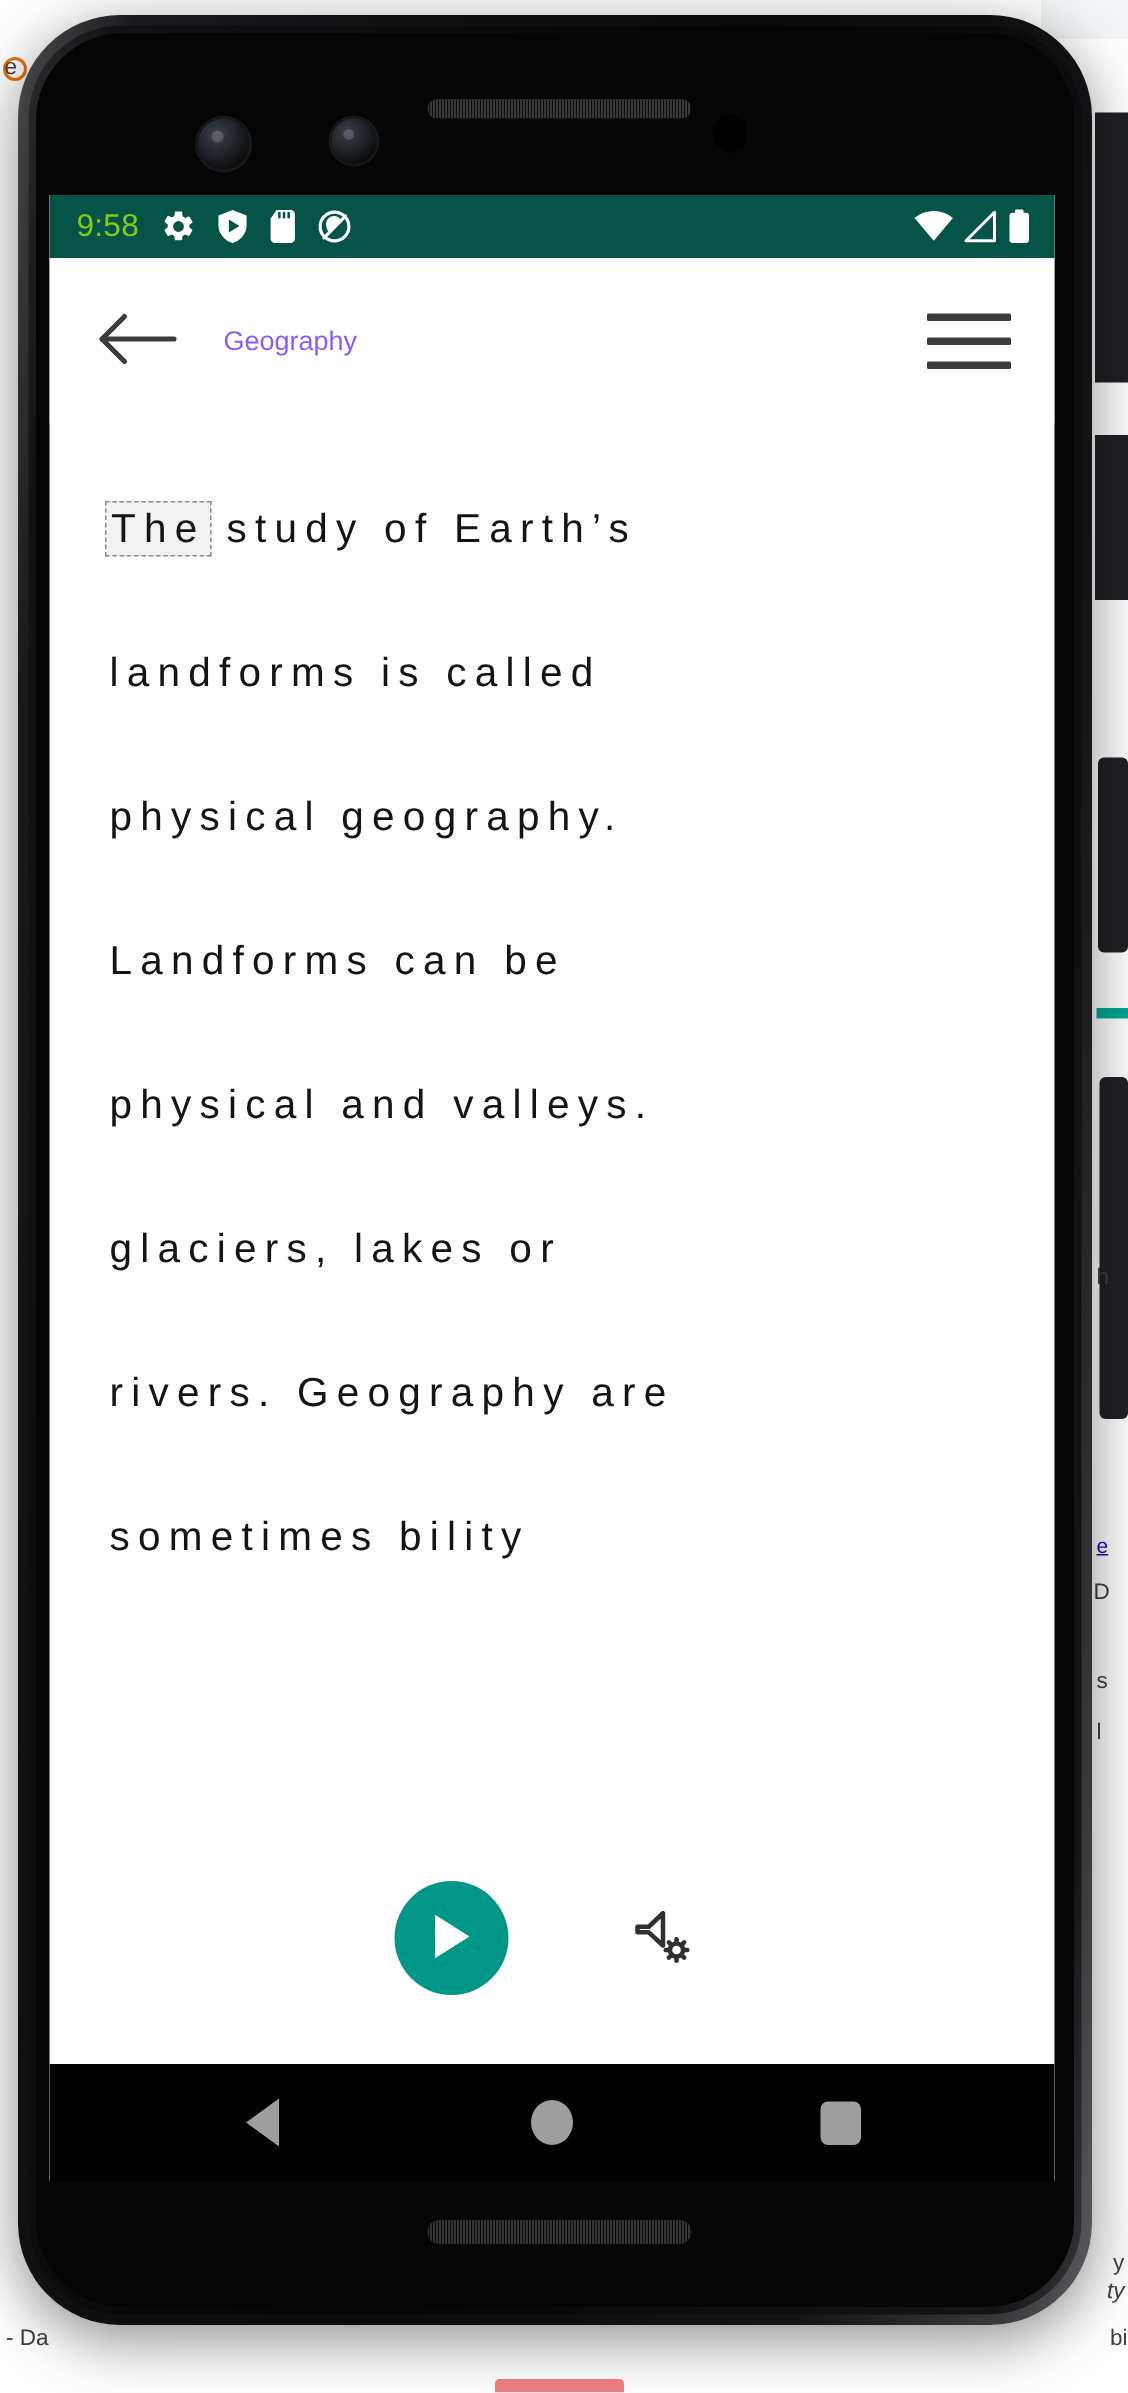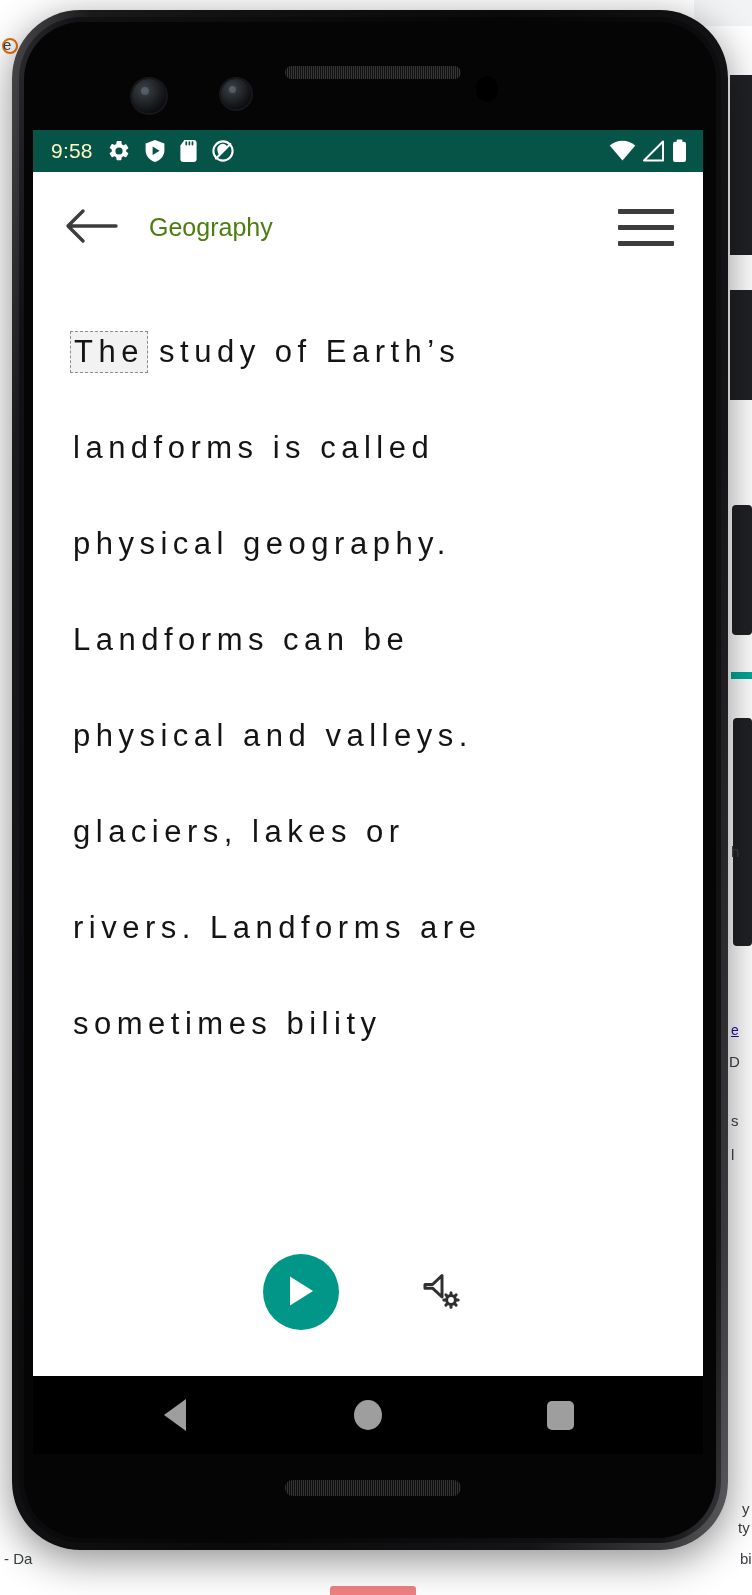--- a/index.html
+++ b/index.html
@@ -145,21 +145,21 @@
   }
 
   
   #statusbar {
     height: 42px;
     background: #065448;
     display: flex;
     align-items: center;
     padding: 0 16px 0 18px;
     flex: none;
-    color: #fef9c3;
+    color: #84cc16;
   }
   #status-time {
     font-size: 21px;
     font-weight: 400;
     letter-spacing: .2px;
     margin-right: 14px;
   }
   .sb-icons-left { display:flex; align-items:center; gap:13px; }
   .sb-icons-right { display:flex; align-items:center; gap:6px; margin-left:auto; }
   .sb-ico { display:block; }
@@ -168,41 +168,41 @@
   #appbar {
     height: 110px;
     flex: none;
     display: flex;
     align-items: center;
     padding: 0 26px 0 28px;
     background: #ffffff;
   }
   #back-btn { width: 62px; height: 62px; display:flex; align-items:center; justify-content:center; }
   #appbar-title {
-    font-size: 25px;
-    color: #4d7c0f;
+    font-size: 18px;
+    color: #8b5cf6;
     margin-left: 26px;
     font-family: "Liberation Sans", sans-serif;
   }
   #menu-btn {
     margin-left: auto;
     width: 62px; height: 56px;
     display:flex; flex-direction:column; justify-content:center; gap:11px;
     padding: 0 3px;
   }
   #menu-btn span { display:block; height:5px; background:#3c3c3c; border-radius:1px; }
 
   
   #passage {
     flex: 1 1 auto;
     padding: 22px 40px 0 40px;
     overflow: hidden;
   }
   .passage-line {
-    font-size: 31px;
+    font-size: 27px;
     line-height: 96px;
     color: #141414;
     letter-spacing: 5.5px;
     white-space: nowrap;
     font-family: "Liberation Sans", sans-serif;
   }
   .word-highlight {
     background: #f2f2f2;
     border: 1.5px dashed #8c8c8c;
     padding: 2px 3px 3px 3px;
@@ -262,21 +262,21 @@
   <div class="bg-dark-block" style="left:732px;top:505px;width:20px;height:130px;border-radius:4px;"></div>
   <div class="bg-teal-dash" style="left:731px;top:672px;width:21px;height:7px;"></div>
   <div class="bg-dark-block" style="left:733px;top:718px;width:19px;height:228px;border-radius:4px;"></div>
   <div class="bg-circle-icon" style="left:2px;top:38px;"></div>
   <div class="bg-red-tab" style="left:330px;top:1586px;width:86px;height:9px;"></div>
 
   <span class="bg-link" style="left:731px;top:1022px;">e</span>
 
   <span class="bg-text" style="left:4px;top:1550px;text-align:right;">- Da</span>
   <span class="bg-text" style="left:740px;top:1550px;">bility</span>
-  <span class="bg-text" style="left:738px;top:1519px;">ty</span>
+  <span class="bg-text" style="left:738px;top:1519px;font-style:italic;">ty</span>
   <span class="bg-text" style="left:742px;top:1500px;">y</span>
   <span class="bg-text" style="left:731px;top:1112px;">s</span>
   <span class="bg-text" style="left:731px;top:1146px;">l</span>
   <span class="bg-text" style="left:729px;top:1053px;">D</span>
   <span class="bg-text" style="left:731px;top:843px;">h</span>
   <span class="bg-text" style="left:3px;top:36px;">e</span>
 </div>
 
 <div id="device">
   <div id="device-inner">
@@ -362,21 +362,21 @@
 
         <div id="passage">
           <div class="passage-line">
             <span class="word-highlight">The</span><span> study of Earth’s</span>
           </div>
           <div class="passage-line">landforms is called</div>
           <div class="passage-line">physical geography.</div>
           <div class="passage-line">Landforms can be</div>
           <div class="passage-line">physical and valleys.</div>
           <div class="passage-line">glaciers, lakes or</div>
-          <div class="passage-line">rivers. Landforms are</div>
+          <div class="passage-line">rivers. Geography are</div>
           <div class="passage-line">sometimes bility</div>
         </div>
 
         <div id="controls">
           <button id="play-fab">
             <span>
               <svg width="34" height="36" viewBox="0 0 34 36">
                 <path d="M6 3.5 29 18 6 32.5V3.5Z" fill="#ffffff"></path>
               </svg>
             </span>

